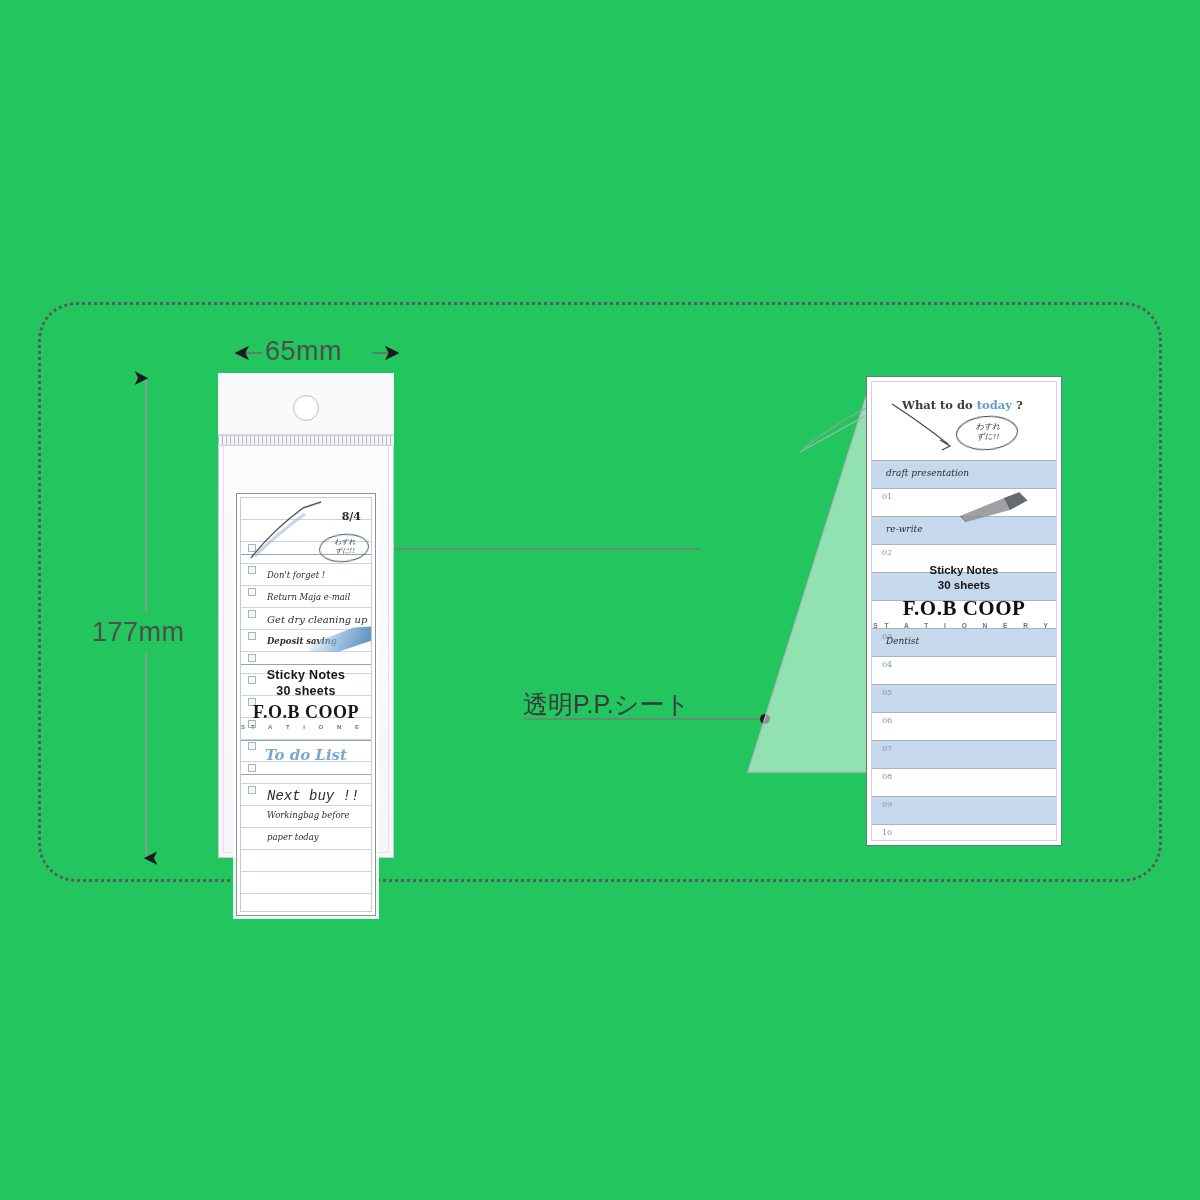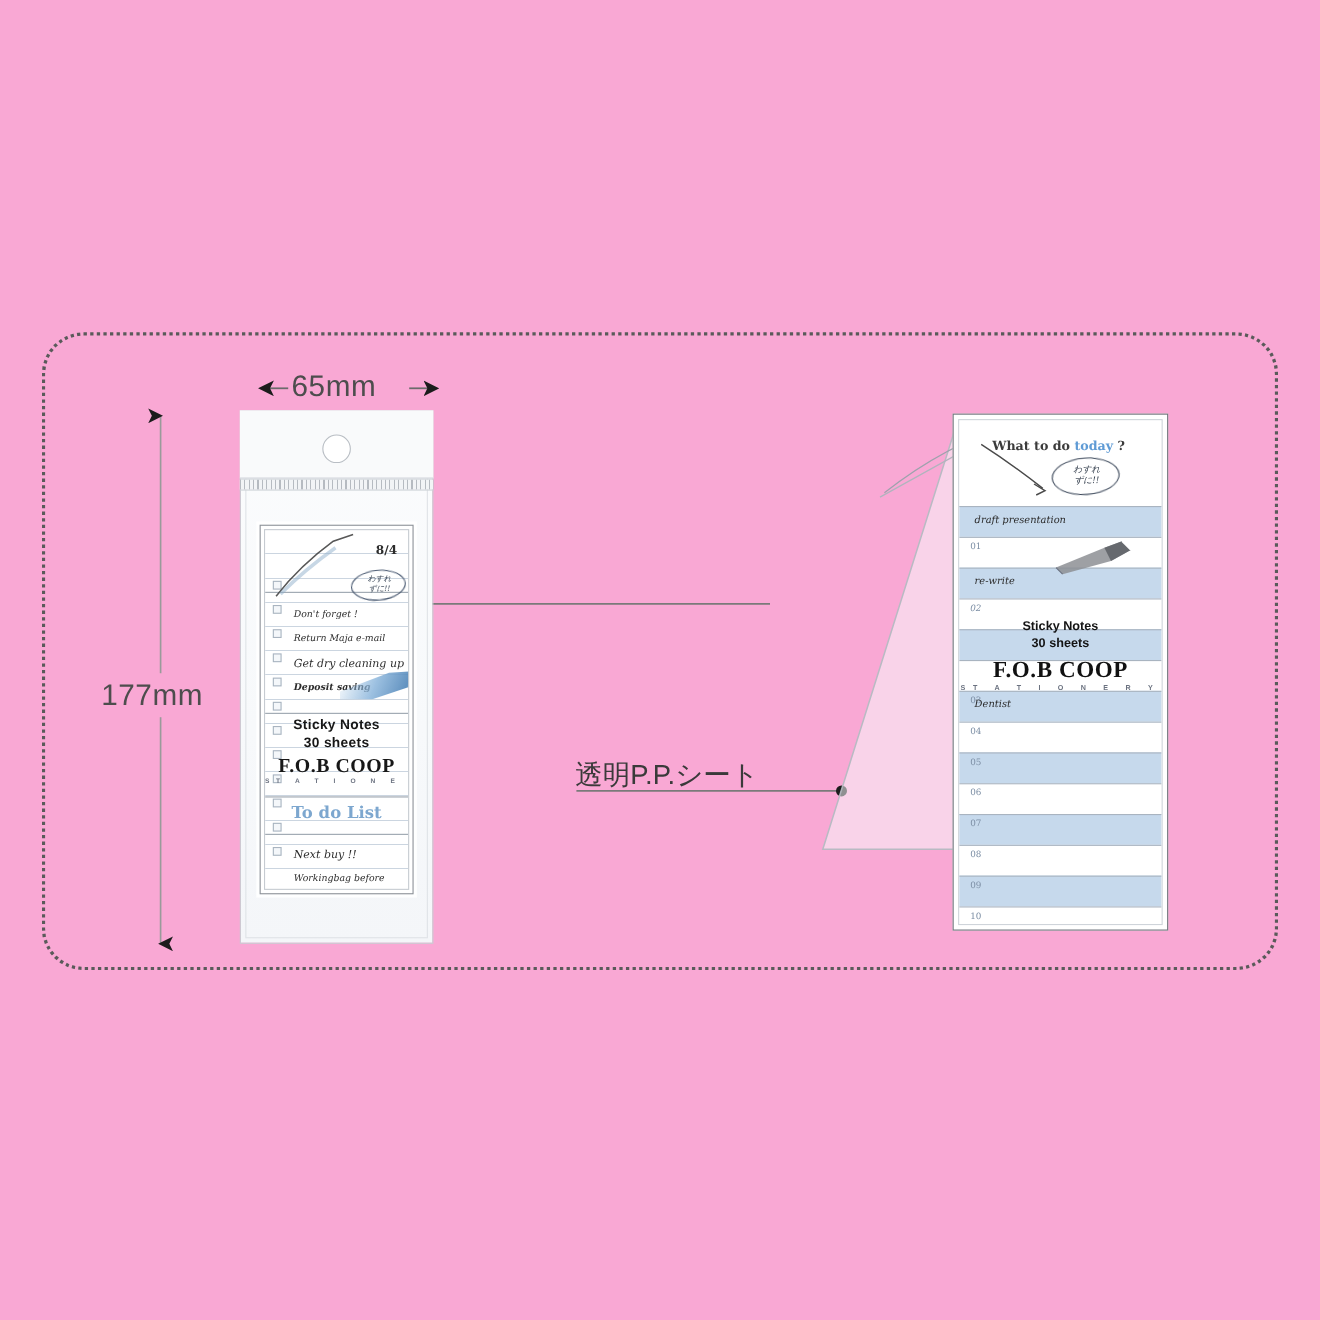--- a/index.html
+++ b/index.html
@@ -7,21 +7,21 @@
   html, body {
     margin: 0; padding: 0;
     width: 1200px; height: 1200px;
     background: #ffffff;
     font-family: "Liberation Sans", sans-serif;
     overflow: hidden;
   }
   #stage {
     position: relative;
     width: 1200px; height: 1200px;
-    background: #f9a8d4;
+    background: #22c55e;
   }
 
   
   #frame {
     position: absolute;
     left: 38px; top: 302px;
     width: 1124px; height: 580px;
     border: 3px dotted #5a5a5a;
     border-radius: 38px;
     background: transparent;
@@ -89,22 +89,22 @@
       repeating-linear-gradient(90deg,
         #b6bbc1 0px, #b6bbc1 1px,
         #f2f4f6 1px, #f2f4f6 4px);
     border-top: 1px solid #cdd2d7;
     border-bottom: 1px solid #cdd2d7;
   }
 
   
   #card-left {
     position: absolute;
-    left: 18px; top: 104px;
-    width: 140px; height: 336px;
+    left: 18px; top: 120px;
+    width: 140px; height: 423px;
     background: #ffffff;
     border: 1.6px solid #8c9198;
     box-shadow: 0 0 0 3px rgba(255,255,255,0.9);
     overflow: hidden;
   }
   #card-left-inner {
     position: absolute;
     left: 3px; top: 3px; right: 3px; bottom: 3px;
     border: 1px solid #c6cbd1;
     overflow: hidden;
@@ -145,21 +145,21 @@
   #l-fob {
     top: 204px; font-size: 18px; font-weight: bold;
     font-family: "Liberation Serif", serif; letter-spacing: 0.5px;
   }
   #l-fob-sub {
     top: 226px; font-size: 6px; letter-spacing: 6px;
     color: #6b7280; font-weight: bold;
   }
   #l-todo {
     top: 248px; font-size: 15px;
-    font-family: "DejaVu Serif", serif; 
+    font-family: "DejaVu Serif", serif; font-style: italic;
     color: #7da7cf; font-weight: bold;
     filter: blur(0.3px);
   }
 
   
   #l-brush {
     position: absolute;
     left: 68px; top: 128px;
     width: 72px; height: 26px;
     background: linear-gradient(112deg, rgba(255,255,255,0) 0%, #8fb8dd 45%, #4d84b8 80%, rgba(120,160,200,0.3) 100%);
@@ -427,21 +427,21 @@
         <div class="hand hand-blur" style="left:26px; top:138px; font-size:8.5px;font-weight:bold;">Deposit saving</div>
 
         <div id="l-brush"></div>
 
         <div class="brandline" id="l-sticky">Sticky Notes</div>
         <div class="brandline" id="l-sheets">30 sheets</div>
         <div class="brandline" id="l-fob">F.O.B COOP</div>
         <div class="brandline" id="l-fob-sub">ST A T I O N E R Y</div>
         <div class="brandline" id="l-todo">To do List</div>
 
-        <div class="hand hand-blur" style="left:26px; top:290px; font-size:10px;">Next buy !!</div>
+        <div class="hand hand-blur" style="left:26px; top:290px; font-size:14px;font-family:Liberation Mono, monospace;">Next buy !!</div>
         <div class="hand hand-blur" style="left:26px; top:312px; font-size:8.5px;">Workingbag before</div>
         <div class="hand hand-blur" style="left:26px; top:334px; font-size:8.5px;">paper today</div>
       </div>
     </div>
   </div>
 
   <div id="pkg-right">
     <div id="card-right">
       <div id="card-right-inner">
 

